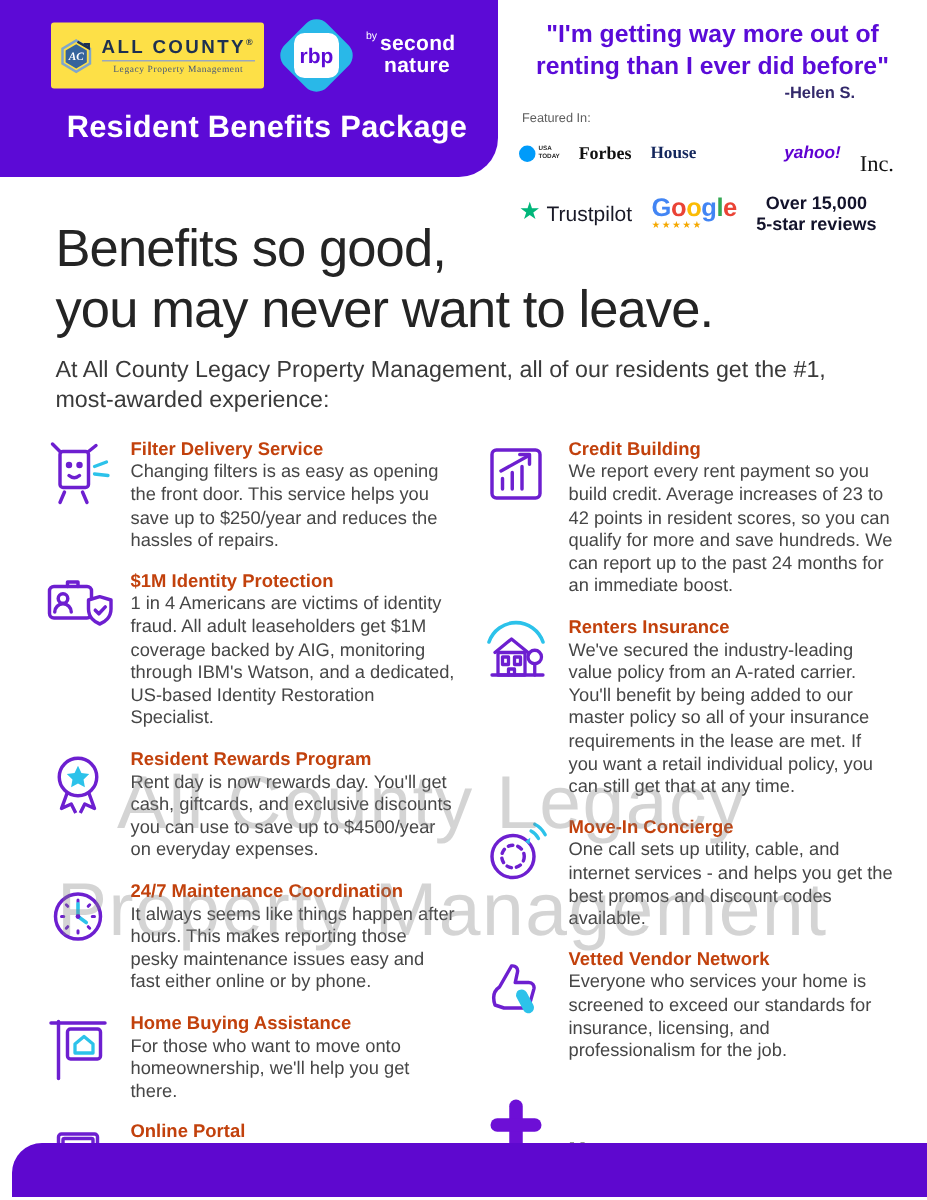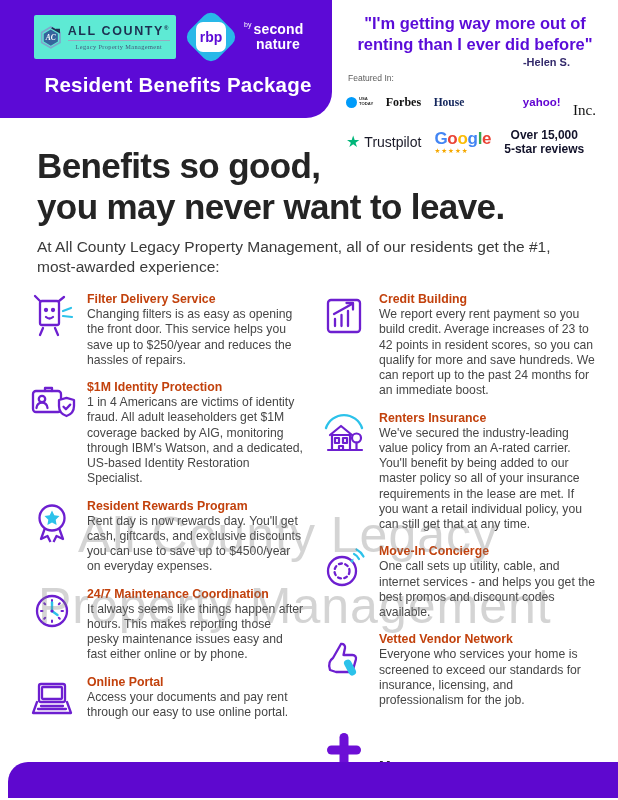--- a/index.html
+++ b/index.html
@@ -4,21 +4,21 @@
 <style>
   * { margin:0; padding:0; box-sizing:border-box; }
   html,body { background:#ffffff; }
   body { font-family:"Liberation Sans", sans-serif; }
   .page { position:relative; width:618px; height:800px; background:#fff; overflow:hidden; margin:0 auto; }
 
   
   .hdr-left { position:absolute; left:0; top:0; width:332px; height:118px;
     background:#5c0ad6; border-bottom-right-radius:26px; padding:14px 0 0 34px; }
   .logo-row { display:flex; align-items:center; gap:12px; }
-  .ac-box { width:142px; height:44px; background:#5eead4; border-radius:2px;
+  .ac-box { width:142px; height:44px; background:#fde047; border-radius:2px;
     display:flex; align-items:center; justify-content:center; gap:6px; padding:3px 6px; }
   .ac-text { text-align:center; }
   .ac-name { font-size:12.5px; font-weight:700; letter-spacing:1.6px; color:#1d3051; white-space:nowrap; }
   .ac-mark { font-size:6px; vertical-align:super; color:#1d3051; }
   .ac-tagline { font-family:"Liberation Serif", serif; font-size:6.3px; color:#44567a;
     border-top:1px solid #9aa8bf; margin-top:2px; padding-top:1.5px; white-space:nowrap; letter-spacing:.4px; }
   .rbp-badge { position:relative; width:46px; height:46px; flex:none; }
   .rbp-diamond { position:absolute; inset:3px; background:#29b8e8; border-radius:10px; transform:rotate(45deg); }
   .rbp-inner { position:absolute; inset:8px; background:#ffffff; border-radius:7px;
     display:flex; align-items:center; justify-content:center; }
@@ -33,33 +33,33 @@
   .hdr-right { position:absolute; left:332px; top:0; width:286px; height:134px; padding-top:13px; }
   .quote { color:#5a0bd8; font-weight:700; font-size:16.5px; line-height:1.26; text-align:center; }
   .quote-attrib { text-align:right; padding-right:48px; color:#33296b; font-weight:700; font-size:11px; margin-top:1px; }
   .featured-label { font-size:8.5px; color:#5c5c5c; margin:5px 0 3px 16px; }
   .press-row { display:flex; align-items:center; justify-content:space-between; margin:0 22px 0 14px; }
   .usatoday { display:flex; align-items:center; gap:2px; }
   .usatoday-dot { width:11px; height:11px; border-radius:50%; background:#009bfa; }
   .usatoday-txt { font-size:4.2px; font-weight:700; color:#2b2b2b; line-height:1.1; }
   .press-forbes { font-family:"Liberation Serif", serif; font-weight:700; font-size:12px; color:#111; }
   .press-house { font-family:"Liberation Serif", serif; font-weight:700; font-size:11.5px; color:#13265c; }
-  .press-yahoo { font-weight:700; font-size:11.5px; color:#5f01d1;margin-left:46px; }
+  .press-yahoo { font-weight:700; font-style:italic; font-size:11.5px; color:#5f01d1;margin-left:46px; }
   .press-inc { font-family:"Liberation Serif", serif; font-weight:400; font-size:15px; color:#111;margin-top:16px; }
   .reviews-row { display:flex; align-items:center; gap:13px; margin:9px 0 0 14px; }
   .trustpilot { display:flex; align-items:center; gap:4px; }
   .tp-star { color:#00b67a; font-size:16px; line-height:1; }
   .tp-name { font-size:14px; color:#191927; font-weight:500; }
   .google { text-align:left; line-height:1; }
   .g-word { font-size:17px; font-weight:700; letter-spacing:-.3px; }
   .g-stars { font-size:6.5px; color:#f5a800; letter-spacing:1px; margin-top:1px; }
   .reviews-count { font-size:12px; font-weight:700; color:#13132b; line-height:1.2; text-align:center; }
 
   
-  .hero-title { position:absolute; left:37px; top:146px; font-size:35px; font-weight:700;
+  .hero-title { position:absolute; left:37px; top:146px; font-size:35px; font-weight:400;
     color:#242424; line-height:1.17; letter-spacing:-.6px; }
   .hero-intro { position:absolute; left:37px; top:237px; width:556px; font-size:15.5px;
     color:#3a3a3a; line-height:1.32; }
 
   
   .benefits { position:absolute; left:28px; top:292px; width:568px; display:flex; gap:16px; }
   .bcol { display:flex; flex-direction:column; }
   .bcol-left { width:276px; }
   .bcol-right { width:276px; }
   .benefit { display:flex; gap:11px; margin-bottom:12px; }
@@ -226,20 +226,34 @@
               <path d="M24 24 l5.5 4"></path>
           </g>
           <circle cx="24" cy="24" r="1.6" fill="#6d1fd0"></circle>
         </svg>
         <div>
           <div class="btitle">24/7 Maintenance Coordination</div>
           <div class="bdesc">It always seems like things happen after hours. This makes reporting those pesky maintenance issues easy and fast either online or by phone.</div>
         </div>
       </div>
 
+      <div class="benefit">
+        <svg class="bicon" viewBox="0 0 48 48">
+          <g fill="none" stroke="#6d1fd0" stroke-width="2.3" stroke-linecap="round" stroke-linejoin="round">
+            <path d="M11 6 v38"></path>
+            <path d="M6 7 h36"></path>
+            <rect x="17" y="11" width="22" height="20" rx="2"></rect>
+          </g>
+          <path d="M22 21 l6 -5 6 5 v6 h-12 z" fill="none" stroke="#2cc2ea" stroke-width="2.2" stroke-linejoin="round"></path>
+        </svg>
+        <div>
+          <div class="btitle">Home Buying Assistance</div>
+          <div class="bdesc">For those who want to move onto homeownership, we'll help you get there.</div>
+        </div>
+      </div>
 
       <div class="benefit">
         <svg class="bicon" viewBox="0 0 48 48">
           <g fill="none" stroke="#6d1fd0" stroke-width="2.3" stroke-linecap="round" stroke-linejoin="round">
             <rect x="11" y="9" width="26" height="18" rx="2"></rect>
             <rect x="14" y="12" width="20" height="12" rx="1"></rect>
             <path d="M9 27 L5 38 h38 L39 27"></path>
             <path d="M10 34 h28 M13 31 h22"></path>
           </g>
         </svg>

